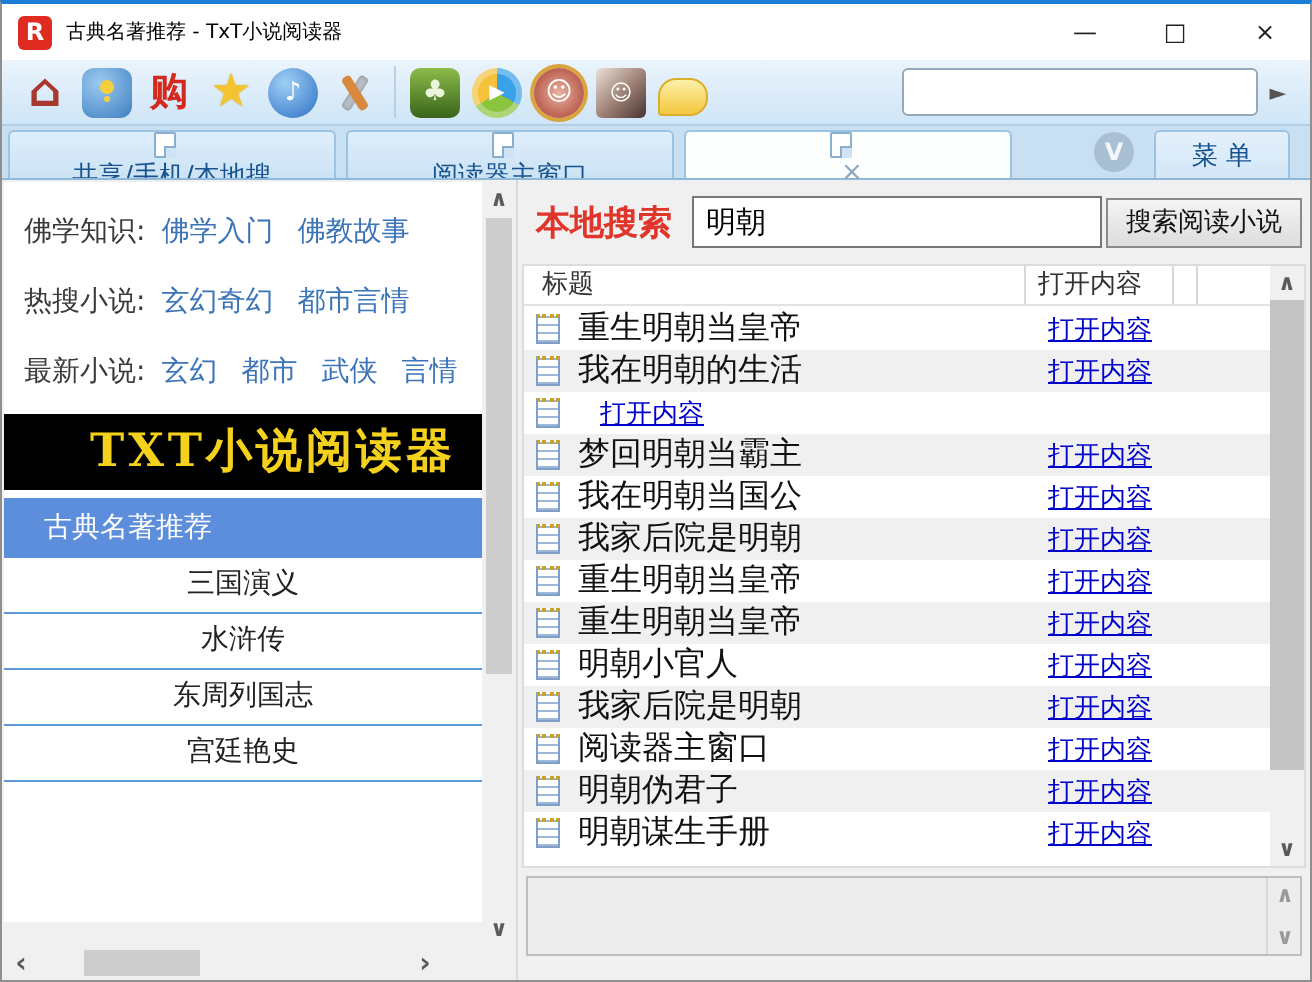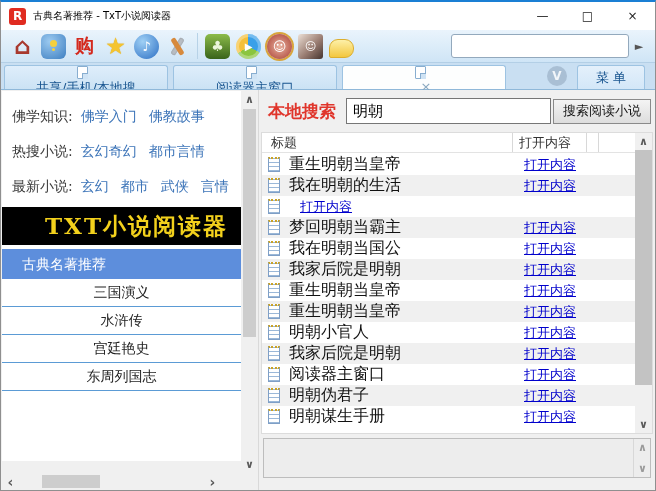--- a/index.html
+++ b/index.html
@@ -197,22 +197,22 @@
           </div>
           <div class="linkrow">
             <span class="lr-label">最新小说:</span><span><a class="lr-link">玄幻</a><a class="lr-link alt">都市</a><a class="lr-link">武侠</a><a class="lr-link alt">言情</a></span>
           </div>
         </div>
         <div class="banner">TXT小说阅读器</div>
         <div class="cat-header">古典名著推荐</div>
         <div>
             <div class="book">三国演义</div>
             <div class="book alt">水浒传</div>
+            <div class="book">东周列国志</div>
             <div class="book alt">宫廷艳史</div>
-            <div class="book">东周列国志</div>
           </div>
       </div>
       <div class="side-vscroll">
         <span class="scr-arrow" style="top:0;left:0;">∧</span>
         <span class="scr-thumb" style="left:2px;top:18px;width:13px;height:228px;"></span>
         <span class="scr-arrow" style="bottom:0;left:0;">∨</span>
       </div>
       <div class="side-hscroll">
         <span class="scr-arrow" style="left:0;top:0;font-size:14px;">‹</span>
         <span class="scr-thumb hthumb"></span>

